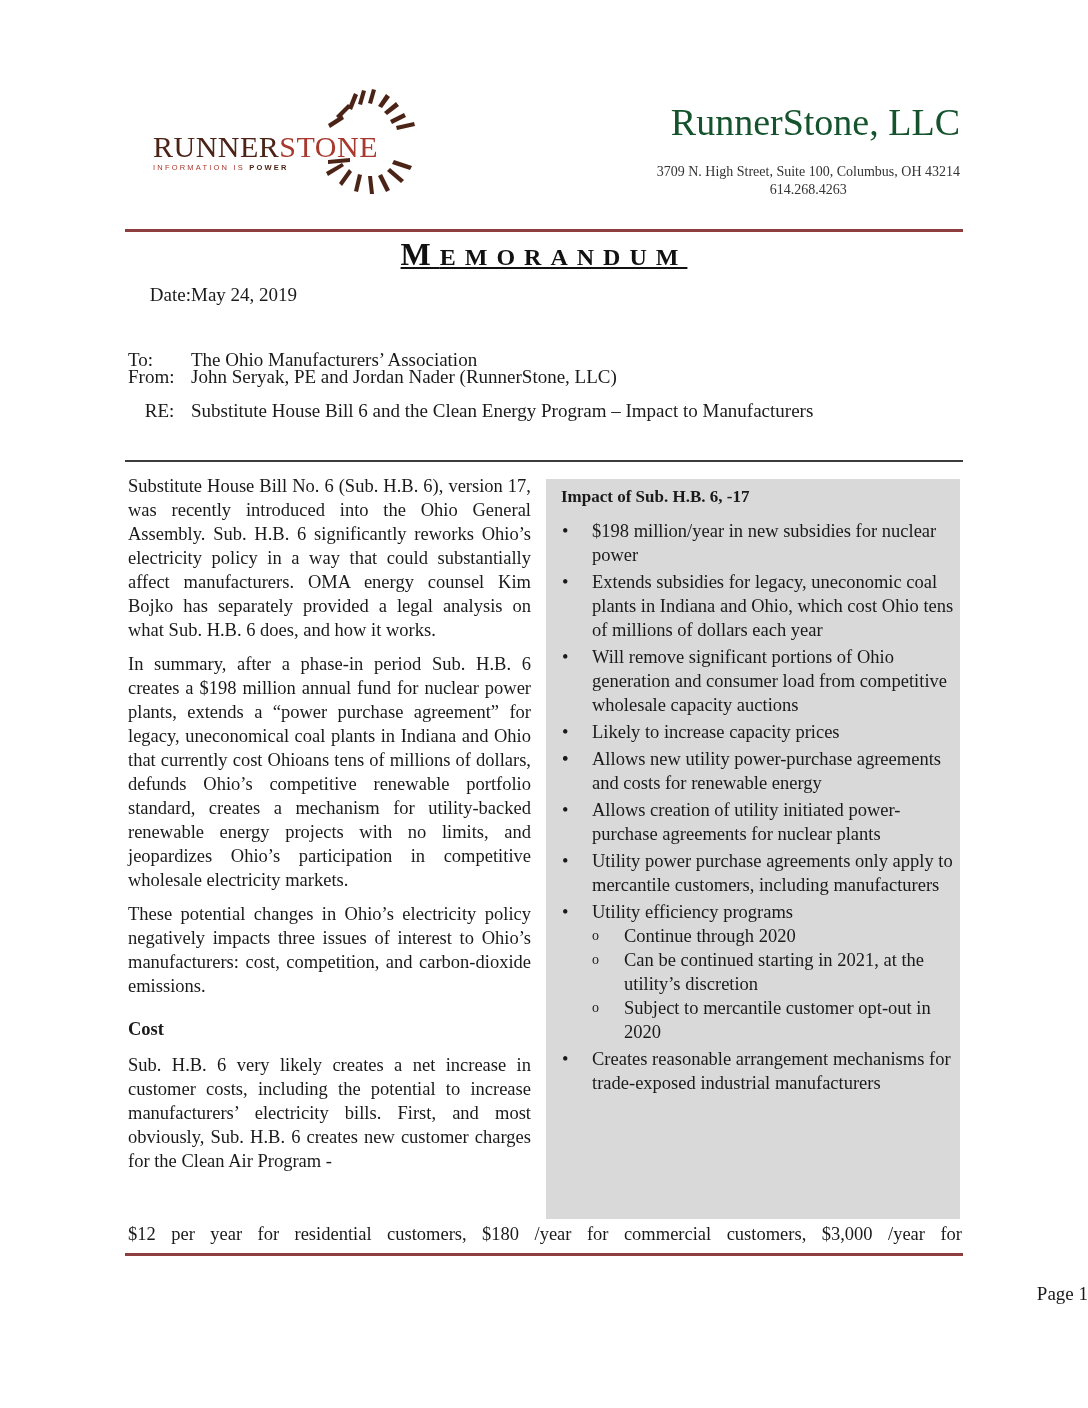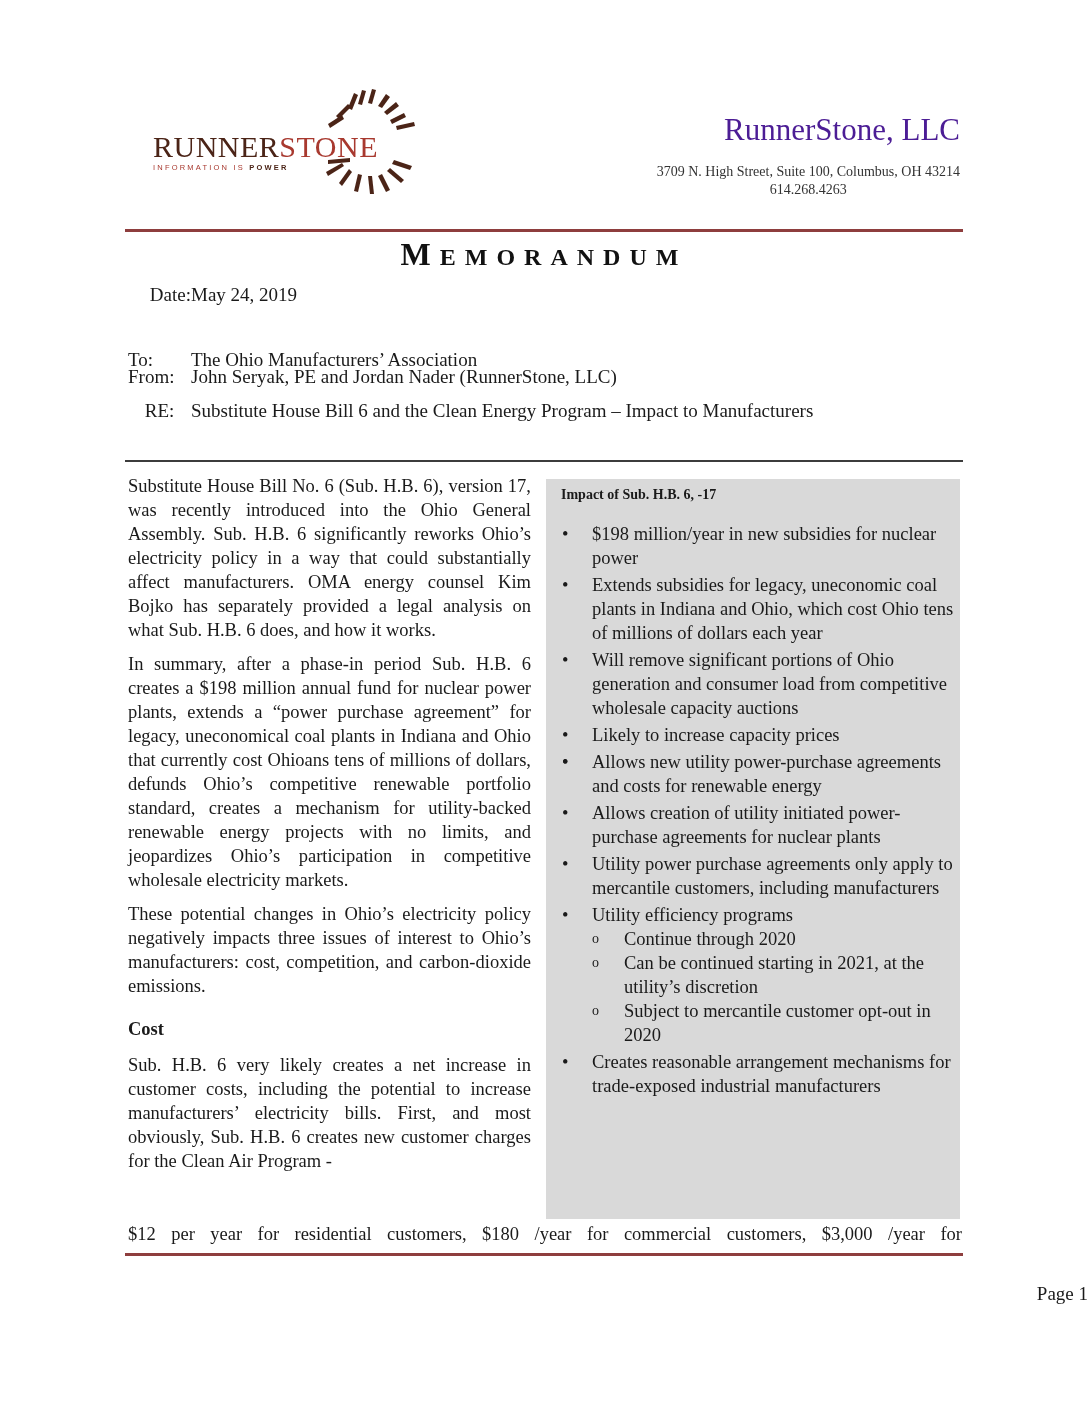--- a/index.html
+++ b/index.html
@@ -12,44 +12,44 @@
   #logo .word { position: absolute; left: 3px; top: 42px; font-size: 30px; letter-spacing: 0.5px;
                 font-family: "Liberation Serif", serif; white-space: nowrap; }
   #logo .w1 { color: #4b2417; }
   #logo .w2 { color: #a8392f; }
   #logo .tag { position: absolute; left: 3px; top: 75px; font-size: 7.5px; letter-spacing: 2.2px;
                font-family: "Liberation Sans", sans-serif; color: #a8392f; white-space: nowrap; }
   #logo .tag b { color: #4b2417; font-weight: bold; }
   #logo svg { position: absolute; left: 170px; top: 0; }
 
   
-  #company-name { right: 128px; top: 112px; font-size: 31px; color: #4c1d95; white-space: nowrap; }
+  #company-name { right: 128px; top: 100px; font-size: 38px; color: #14532d; white-space: nowrap; }
   #company-address { right: 128px; top: 163px; font-size: 14px; text-align: center; line-height: 18px; color: #333; }
 
   .rule-red { position: absolute; left: 125px; width: 838px; height: 3px; background: #8e3e3e; }
   .rule-dark { position: absolute; left: 125px; width: 838px; height: 2px; background: #3c3c3c; }
 
   #memo-title { left: 0; width: 1088px; top: 236px; text-align: center; font-size: 24px; font-weight: bold;
-                letter-spacing: 9px; color: #111; }
+                letter-spacing: 9px; color: #111; text-decoration: underline; }
   #memo-title .big { font-size: 32px; }
 
   .hdr-row { position: absolute; left: 128px; font-size: 19px; white-space: nowrap; }
   .hdr-row .lbl { display: inline-block; width: 63px; }
 
   
   #left-col { left: 128px; top: 474px; width: 403px; font-size: 18.5px; line-height: 24px; text-align: justify; }
   #left-col p { margin: 0 0 10px 0; }
   #left-col h3 { margin: 19px 0 12px 0; font-size: 18.5px; font-weight: bold; }
 
   #full-line { left: 128px; top: 1222px; width: 834px; font-size: 18.5px; line-height: 24px;
                text-align: justify; text-align-last: justify; white-space: nowrap; }
 
   
   #sidebar { left: 546px; top: 479px; width: 414px; height: 740px; background: #d9d9d9; }
-  #sidebar h4 { margin: 8px 0 19px 15px; font-size: 14px; font-weight: bold; }
+  #sidebar h4 { margin: 8px 0 12px 15px; font-size: 17px; font-weight: bold; }
   #sidebar ul { list-style: none; margin: 0; padding: 0; }
   #sidebar li { position: relative; padding-left: 46px; font-size: 18.5px; line-height: 24px; margin-bottom: 3px; padding-right: 6px; }
   #sidebar li .bullet { position: absolute; left: 16px; top: 0; }
   #sidebar li.sub { padding-left: 78px; margin-bottom: 0; }
   #sidebar li.sub .bullet { left: 46px; font-size: 14px; }
 
   #page-footer { left: 0; width: 1088px; top: 1283px; text-align: right; font-size: 19px; }
 </style>
 </head>
 <body>

